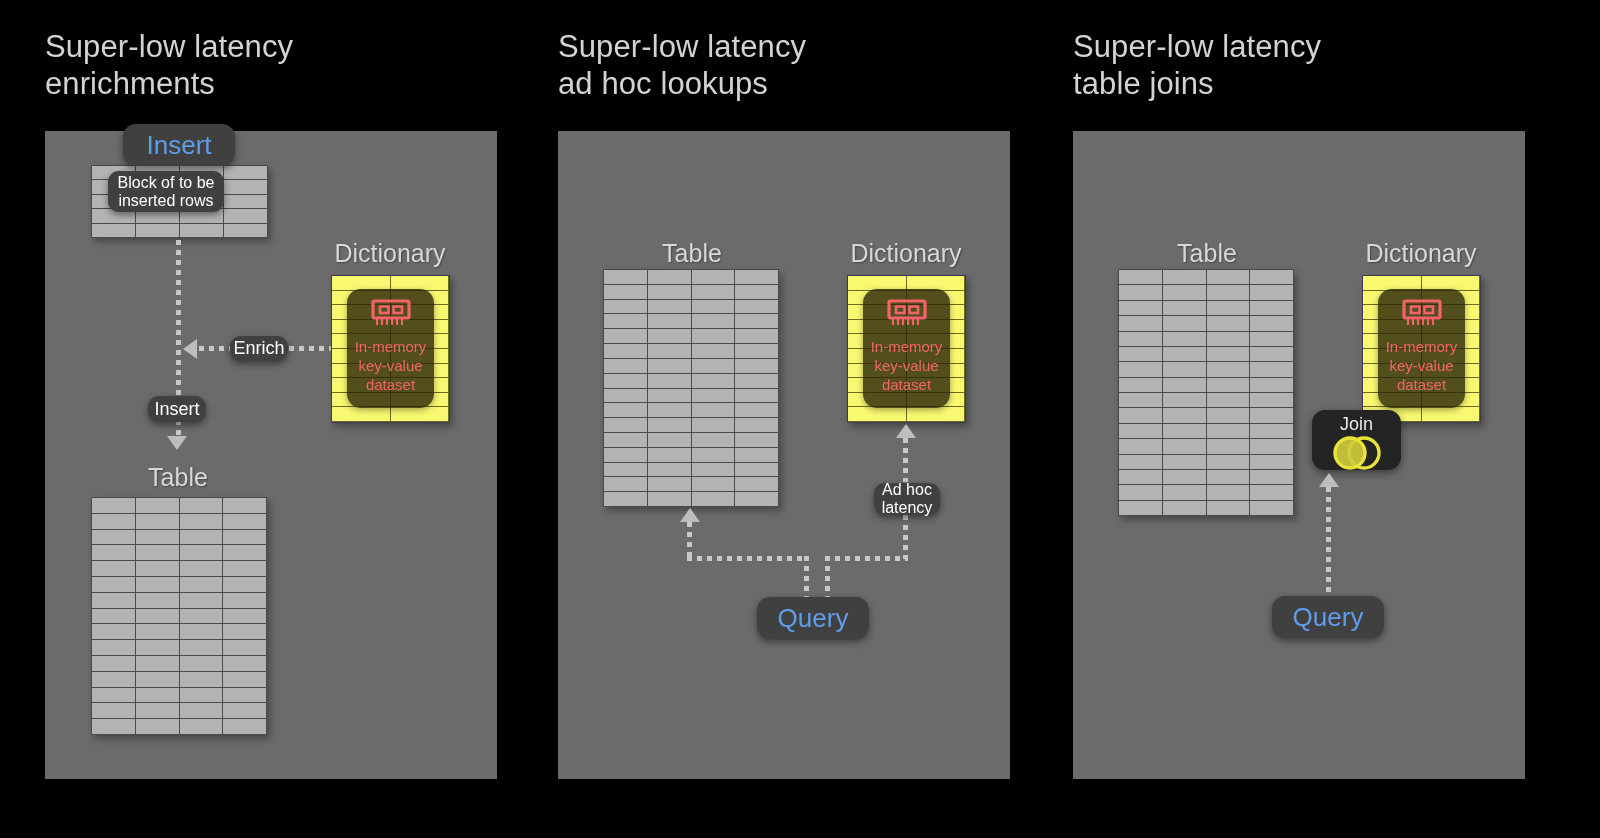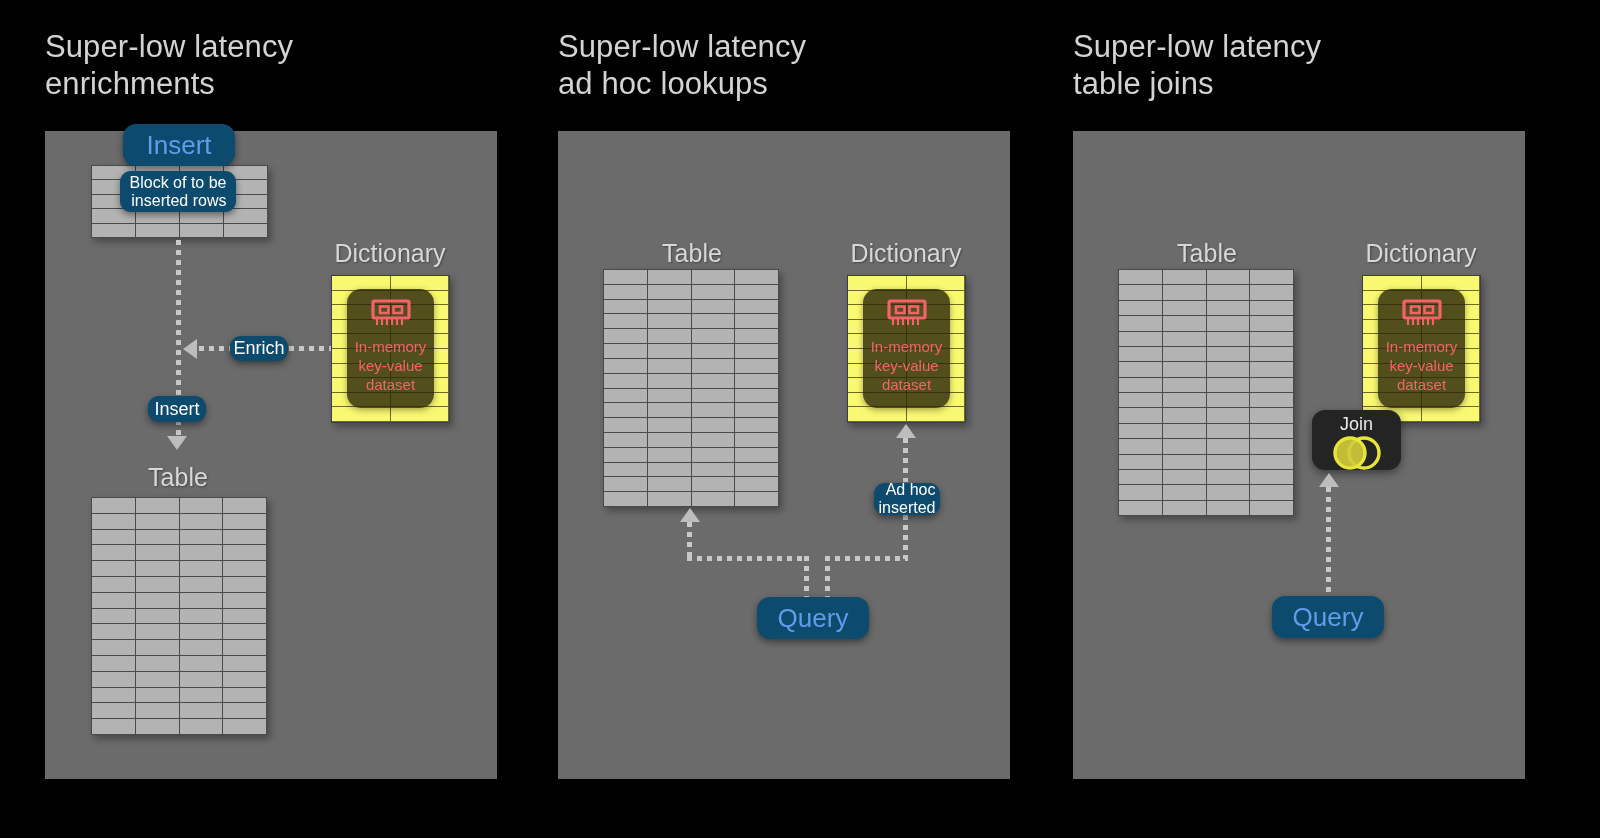--- a/index.html
+++ b/index.html
@@ -103,27 +103,27 @@
     font-size: 15px;
     line-height: 19px;
     text-align: center;
     white-space: pre-line;
     font-weight: 400;
   }
 
   
   .pill {
     position: absolute;
-    background: #0c4a6e;
+    background: #404040;
     border-radius: 11px;
     box-shadow: 0 3px 7px rgba(0,0,0,0.45);
     display: flex;
     align-items: center;
     justify-content: center;
-    text-align: right;
+    text-align: center;
     color: #ffffff;
   }
   .pill.blue { color: #5f9dea; }
   .pill.big   { font-size: 26px; border-radius: 13px; }
   .pill.mid   { font-size: 18px; }
   .pill.small { font-size: 16px; line-height: 18px; white-space: pre-line; }
 
   
   .join-pill {
     position: absolute;
@@ -204,21 +204,21 @@
     <div class="gr">
         <div class="gc"></div>
         <div class="gc"></div>
         <div class="gc"></div>
         <div class="gc"></div>
       </div>
   </div>
 
   <div class="pill big blue" style="left:123px; top:124px; width:112px; height:42px;">Insert</div>
 
-  <div class="pill small" style="left:120px; top:171px; width:116px; height:41px;">Block of to be
+  <div class="pill small" style="left:108px; top:171px; width:116px; height:41px;">Block of to be
 inserted rows</div>
 
   <div class="dotv" style="left:176px; top:240px; height:196px;"></div>
   <div class="arrow down" style="left:167px; top:436px;"></div>
 
   <div class="doth" style="left:199px; top:346px; width:135px;"></div>
   <div class="arrow left" style="left:183px; top:339px;"></div>
   <div class="pill mid" style="left:230px; top:336px; width:58px; height:25px;border-radius:11px;">Enrich</div>
 
   <div class="pill mid" style="left:148px; top:396px; width:58px; height:26px;">Insert</div>
@@ -556,21 +556,21 @@
   <div class="doth" style="left:687px; top:556px; width:122px;"></div>
   <div class="dotv" style="left:804px; top:556px; height:42px;"></div>
 
   <div class="arrow up" style="left:896px; top:424px;"></div>
   <div class="dotv" style="left:903px; top:438px; height:44px;"></div>
   <div class="dotv" style="left:903px; top:515px; height:44px;"></div>
   <div class="doth" style="left:825px; top:556px; width:83px;"></div>
   <div class="dotv" style="left:825px; top:556px; height:42px;"></div>
 
   <div class="pill small" style="left:874px; top:483px; width:66px; height:32px;">Ad hoc
-inserted</div>
+latency</div>
   <div class="pill big blue" style="left:757px; top:597px; width:112px; height:42px;">Query</div>
 
   <div class="panel-col" style="left:1073px; width:452px;">
     <div class="panel-title">Super-low latency
 table joins</div>
     <div class="panel-body"></div>
   </div>
 
   <div class="cap" style="left:1107px; top:239px; width:200px;">Table</div>
   <div class="grid" style="left:1118px; top:269px; width:176px; height:247px;">

